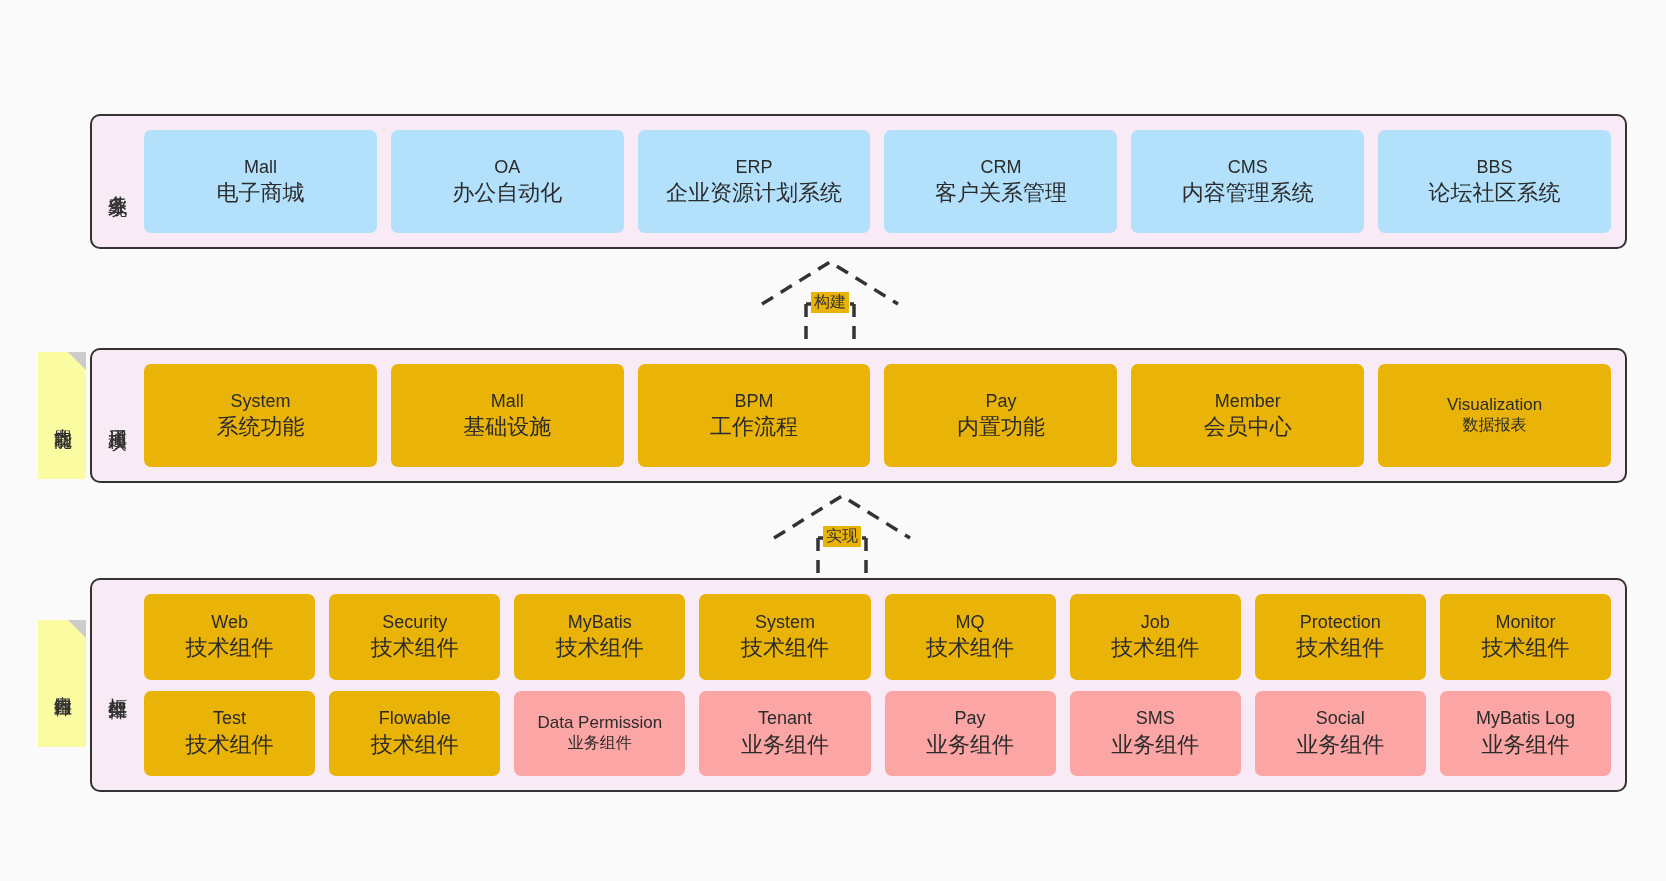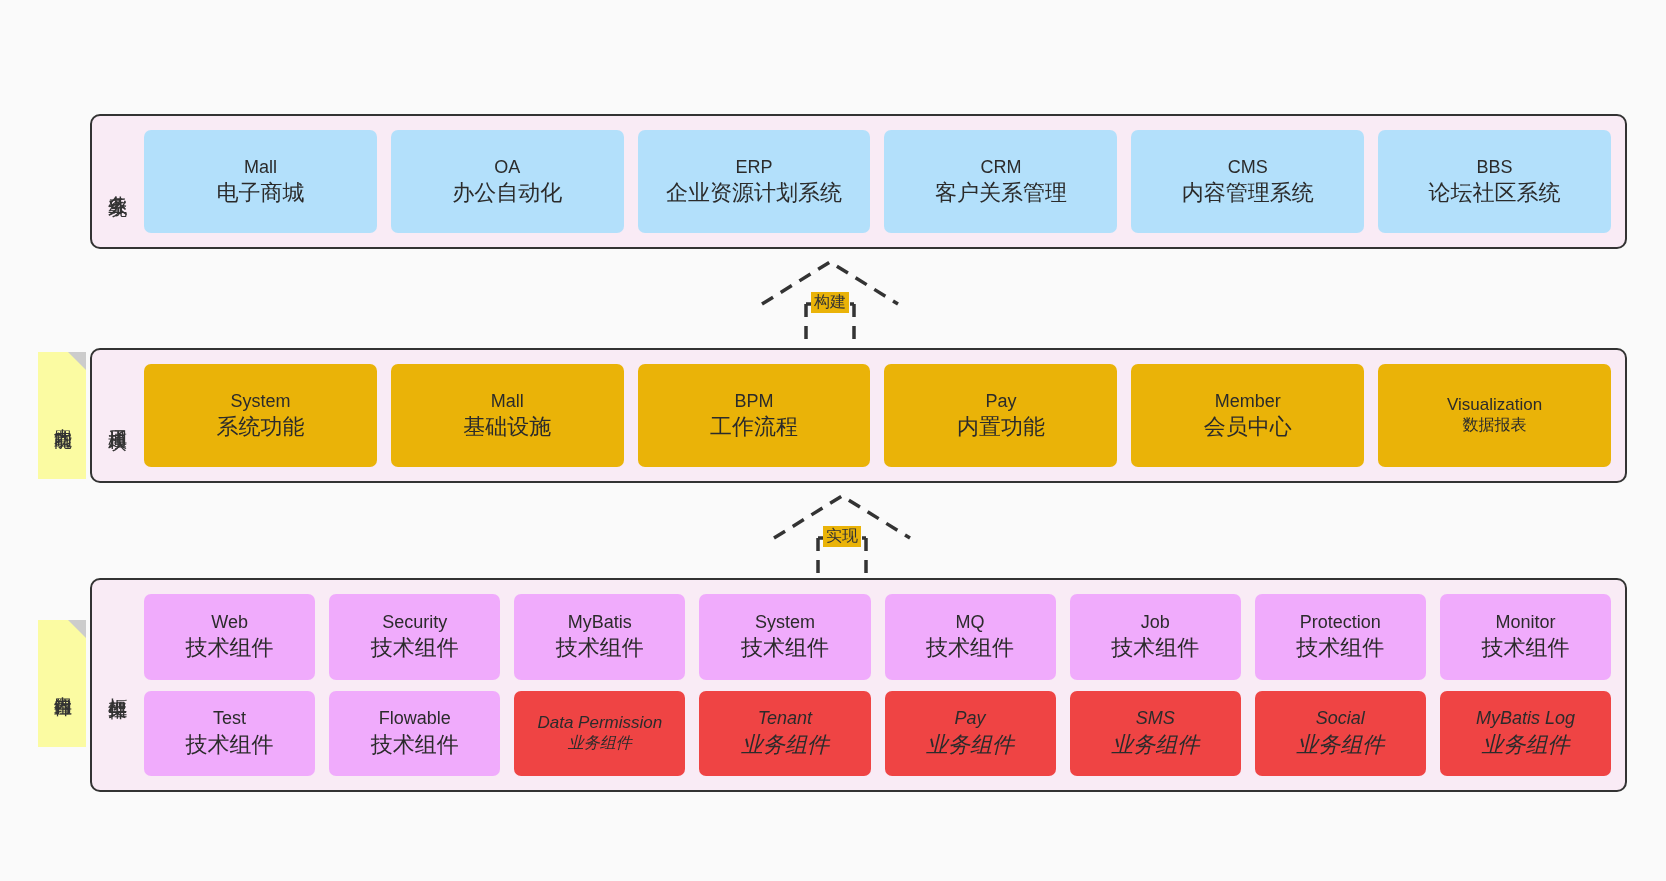--- a/index.html
+++ b/index.html
@@ -61,22 +61,22 @@
     padding: 4px 22px;
   }
   .card .t-en { font-size: 18px; }
   .card .t-cn { font-size: 22px; }
   .card.compact .t-en { font-size: 17px; line-height: 1.16; }
   .card.compact .t-cn { font-size: 16px; }
 
   .c-blue      { background: #b3e0fb; }
   .c-red       { background: #eab308; }
   .c-pink      { background: #eab308; }
-  .c-green     { background: #f0abfc; }
-  .c-lightgreen{ background: #ef4444; font-style: italic; }
+  .c-green     { background: #eab308; }
+  .c-lightgreen{ background: #fca5a5; }
 
   
   .note {
     position: absolute;
     background: #fbfba2;
     width: 48px;
     display: flex;
     align-items: center;
     justify-content: center;
     font-size: 18px;

